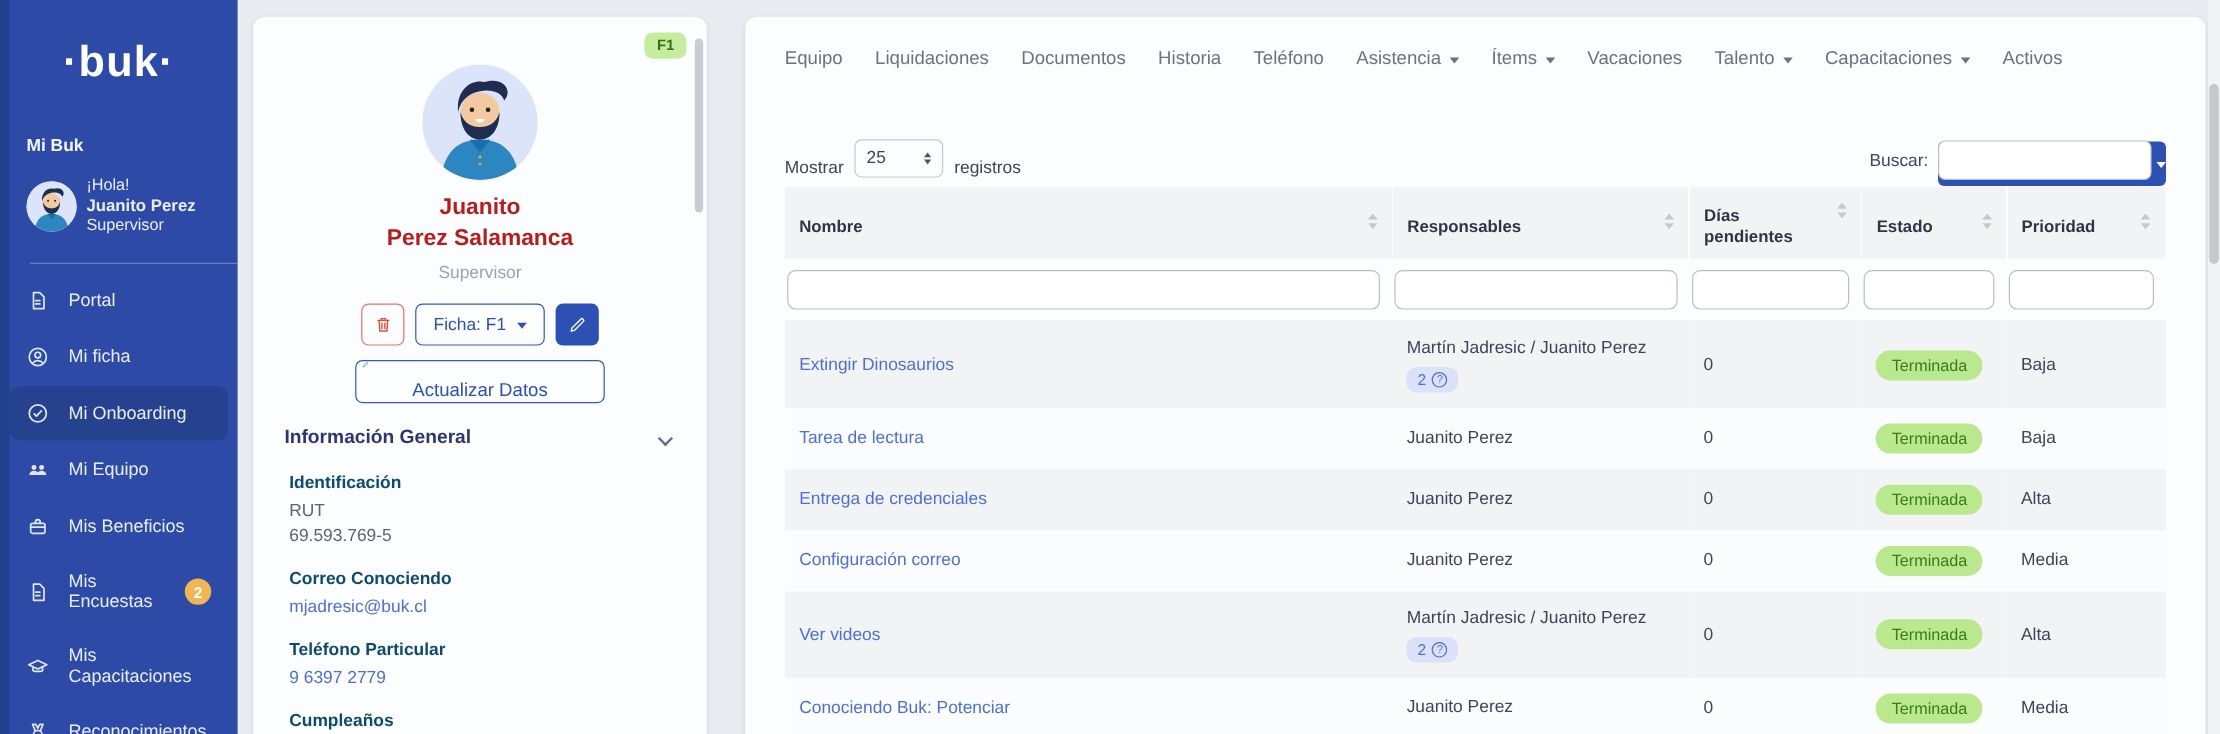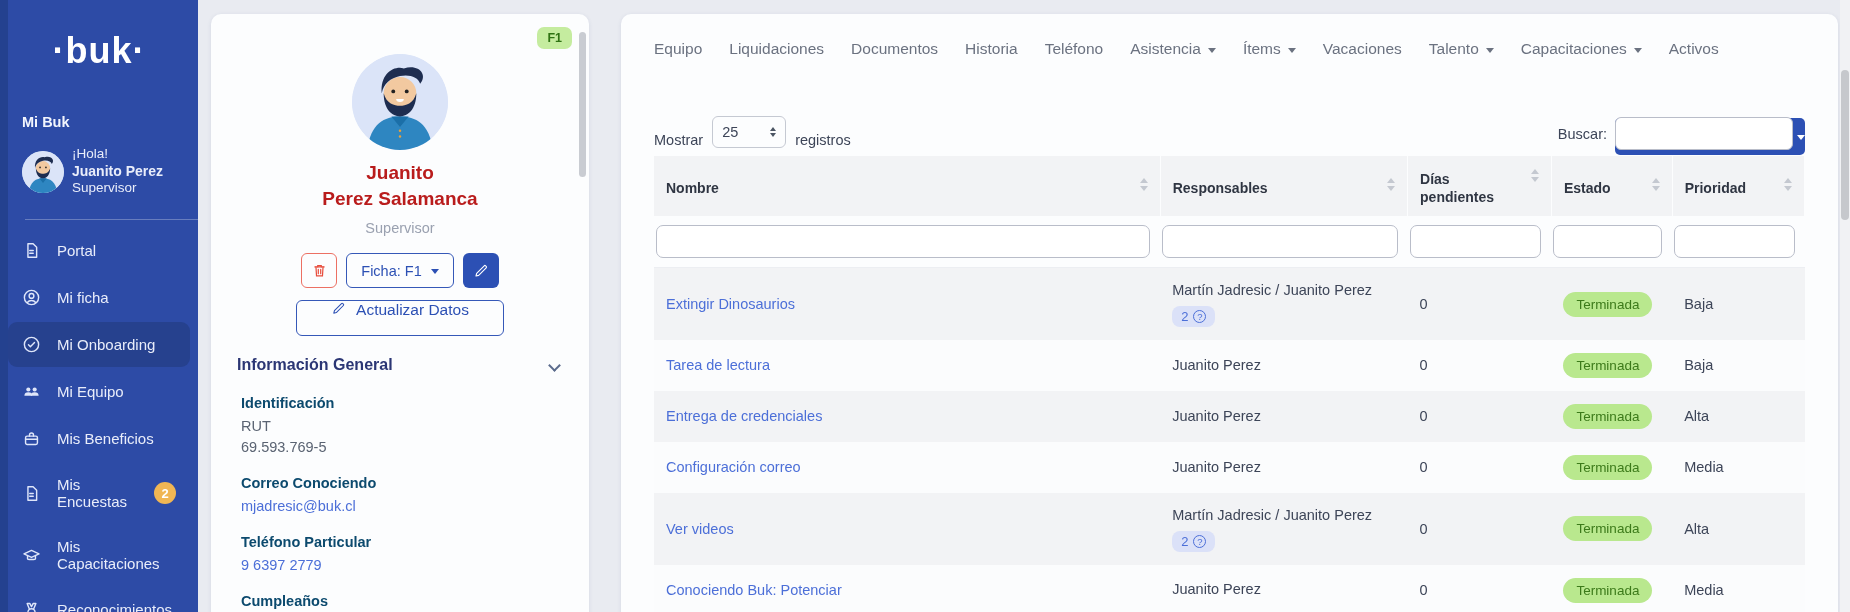--- a/index.html
+++ b/index.html
@@ -35,21 +35,21 @@
   .profile-avatar { width:96px; height:96px; border-radius:50%; overflow:hidden; margin:22px auto 10px auto; background:#dbe4f8; }
   .profile-name { text-align:center; color:#b91c1c; font-size:19px; font-weight:bold; line-height:1.35; }
   .profile-role { text-align:center; color:#9aa1b0; font-size:14.5px; margin-top:9px; }
   .btn-row { display:flex; justify-content:center; align-items:center; gap:9px; margin-top:17px; }
   .icon-btn { width:36px; height:35px; border-radius:6px; display:flex; align-items:center; justify-content:center; cursor:pointer; background:#fcfdfe; }
   .trash-btn { border:1px solid #ec7063; }
   .trash-btn svg { width:17px; height:17px; stroke:#e74c3c; fill:none; stroke-width:1.7; stroke-linecap:round; }
   .ficha-btn { height:35px; border:1px solid #3558b8; border-radius:6px; background:#fcfdfe; color:#2c50b4; font-size:14.5px; display:flex; align-items:center; gap:9px; padding:0 14px; cursor:pointer; }
   .pencil-btn { border:none; background:#2c50b4; }
   .pencil-btn svg { width:16px; height:16px; stroke:#fff; fill:none; stroke-width:1.7; stroke-linejoin:round; }
-  .update-btn { margin:12px auto 0 auto; display:flex; justify-content:center; gap:10px; width:208px; height:36px; border:1px solid #3558b8; border-radius:6px; background:#fcfdfe; color:#2c50b4; font-size:15.5px; cursor:pointer; }
+  .update-btn { margin:12px auto 0 auto; display:flex; justify-content:center; gap:10px; width:208px; height:36px; border:1px solid #3558b8; border-radius:6px; background:#fcfdfe; color:#2c50b4; font-size:15.5px; cursor:pointer;flex-direction:column; }
   .update-btn svg { width:15px; height:15px; stroke:#2c50b4; fill:none; stroke-width:1.7; stroke-linejoin:round; }
   .info-header { display:flex; align-items:center; justify-content:space-between; margin-top:20px; padding-bottom:4px; }
   .info-title { color:#2b3674; font-size:16px; font-weight:bold; }
   .chev-down { width:9px; height:9px; border-right:2px solid #5b6b8c; border-bottom:2px solid #5b6b8c; transform:rotate(45deg); margin-right:4px; }
   .field { margin-top:17px; padding-left:4px; }
   .field-label { font-weight:bold; font-size:14.5px; color:#0c4a6e; margin-bottom:5px; }
   .field-line { font-size:14.5px; color:#5a6372; line-height:1.45; }
   .field-link { font-size:14.5px; color:#4c6fd8; line-height:1.45; cursor:pointer; }
   
   .main-card { flex:1; height:640px; padding:26px 33px 0 33px; position:relative; overflow:hidden; }

